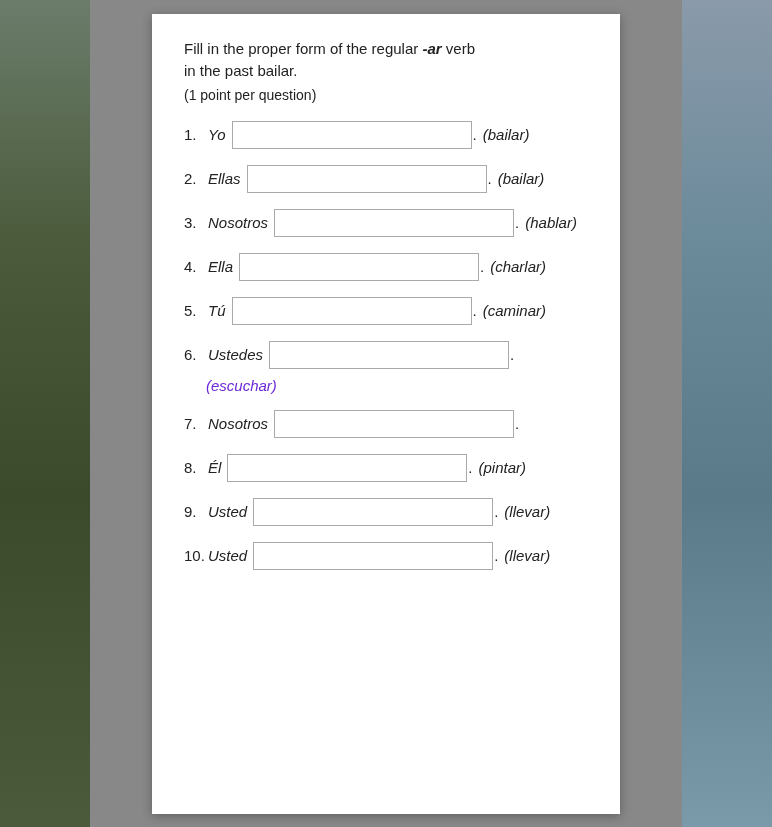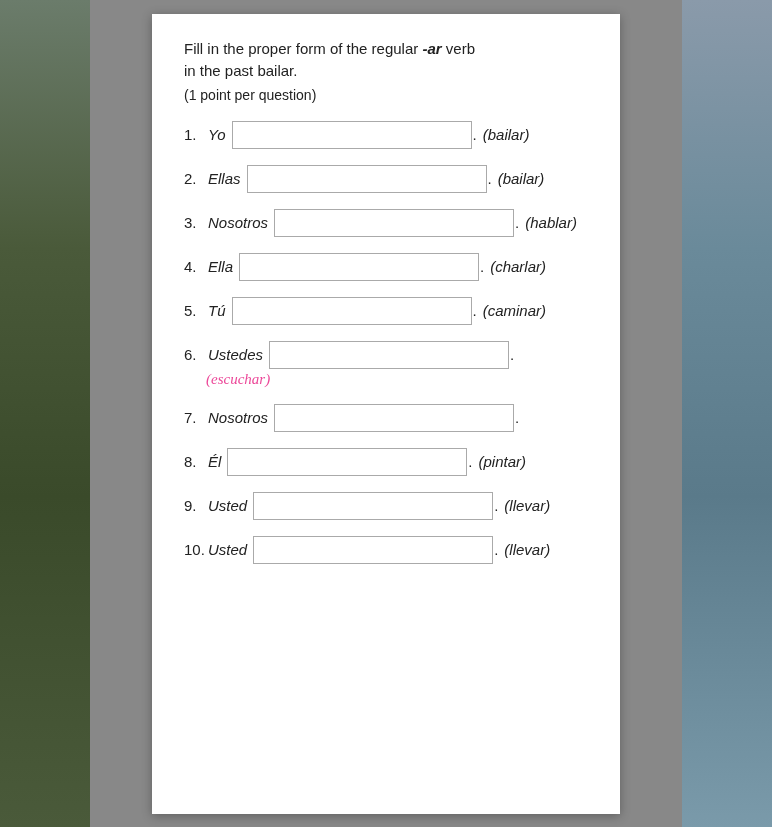--- a/index.html
+++ b/index.html
@@ -113,24 +113,23 @@
     }
 
     .multiline-left {
       display: flex;
       align-items: center;
     }
 
     .multiline-below {
       font-size: 15px;
       font-style: italic;
-      color: #ec4899;
-      margin-top: 2px;
+      color: #6d28d9;
+      margin-top: 8px;
       margin-left: 22px;
-      font-family: Liberation Serif, serif;
     }
 
     .question-wrap {
       margin-bottom: 16px;
     }
   </style>
 </head>
 <body>
 
 <div class="bg-left"></div>

